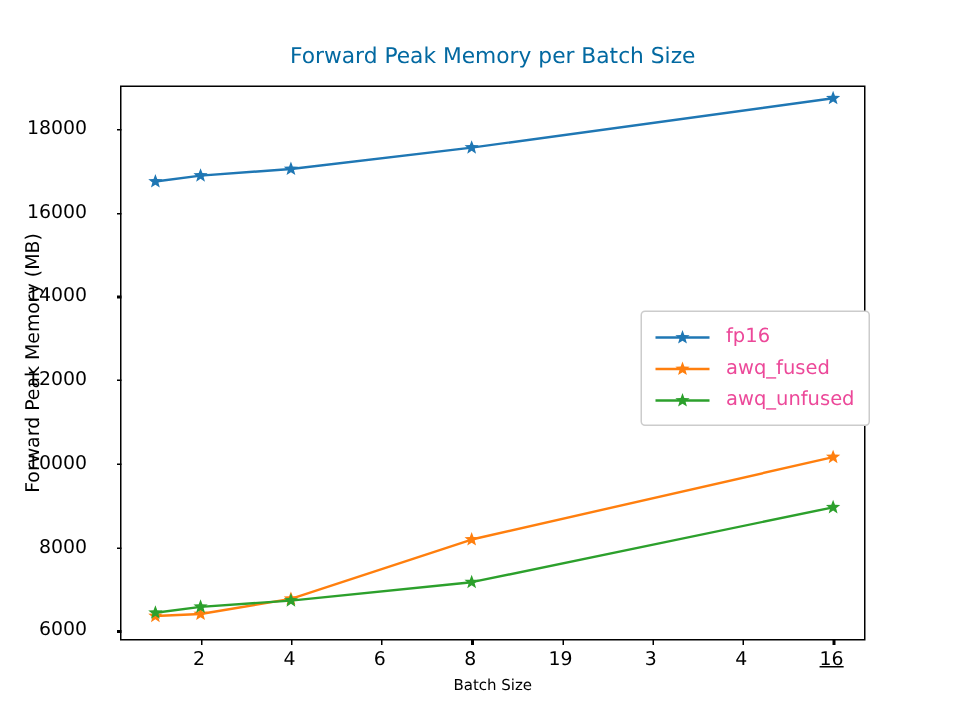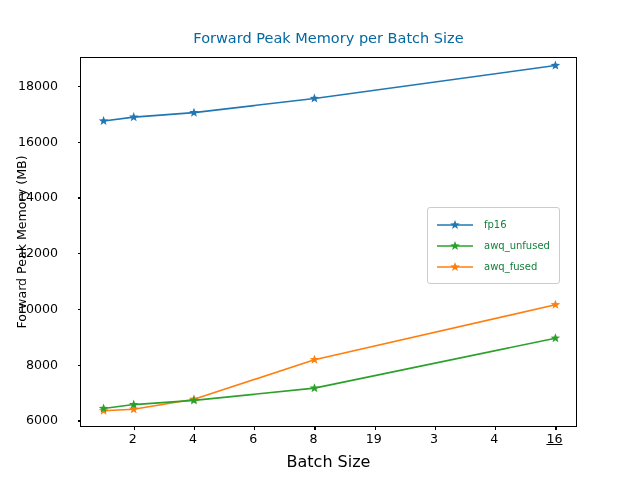--- a/index.html
+++ b/index.html
@@ -86,21 +86,21 @@
     color: #000000;
     white-space: nowrap;
   }
   
   #xlabel {
     position: absolute;
     left: 80px;
     top: 452px;
     width: 497px;
     text-align: center;
-    font-size: 16px;
+    font-size: 10px;
     color: #000000;
     white-space: nowrap;
   }
   #ylabel {
     position: absolute;
     left: 0px;
     top: 0px;
     width: 370px;
     height: 16px;
     text-align: center;
@@ -126,22 +126,22 @@
     align-items: center;
     height: 21px;
   }
   .legend-swatch {
     width: 40px;
     height: 16px;
     flex: 0 0 40px;
     display: block;
   }
   .legend-text {
-    font-size: 10px;
-    color: #15803d;
+    font-size: 13px;
+    color: #ec4899;
     margin-left: 9px;
     white-space: nowrap;
   }
 </style>
 </head>
 <body>
 
 <div id="figure">
 
   <div id="chart-title">Forward Peak Memory per Batch Size</div>
@@ -220,27 +220,27 @@
   <div id="legend">
       <div class="legend-row">
         <svg class="legend-swatch" viewBox="0 0 40 16">
           <line x1="2" y1="8" x2="38" y2="8" stroke="#1f77b4" stroke-width="1.6"></line>
           <polygon points="20.00,3.00 21.23,6.30 24.76,6.45 22.00,8.65 22.94,12.05 20.00,10.10 17.06,12.05 18.00,8.65 15.24,6.45 18.77,6.30" fill="#1f77b4"></polygon>
         </svg>
         <span class="legend-text">fp16</span>
       </div>
       <div class="legend-row">
         <svg class="legend-swatch" viewBox="0 0 40 16">
+          <line x1="2" y1="8" x2="38" y2="8" stroke="#ff7f0e" stroke-width="1.6"></line>
+          <polygon points="20.00,3.00 21.23,6.30 24.76,6.45 22.00,8.65 22.94,12.05 20.00,10.10 17.06,12.05 18.00,8.65 15.24,6.45 18.77,6.30" fill="#ff7f0e"></polygon>
+        </svg>
+        <span class="legend-text">awq_fused</span>
+      </div>
+      <div class="legend-row">
+        <svg class="legend-swatch" viewBox="0 0 40 16">
           <line x1="2" y1="8" x2="38" y2="8" stroke="#2ca02c" stroke-width="1.6"></line>
           <polygon points="20.00,3.00 21.23,6.30 24.76,6.45 22.00,8.65 22.94,12.05 20.00,10.10 17.06,12.05 18.00,8.65 15.24,6.45 18.77,6.30" fill="#2ca02c"></polygon>
         </svg>
         <span class="legend-text">awq_unfused</span>
       </div>
-      <div class="legend-row">
-        <svg class="legend-swatch" viewBox="0 0 40 16">
-          <line x1="2" y1="8" x2="38" y2="8" stroke="#ff7f0e" stroke-width="1.6"></line>
-          <polygon points="20.00,3.00 21.23,6.30 24.76,6.45 22.00,8.65 22.94,12.05 20.00,10.10 17.06,12.05 18.00,8.65 15.24,6.45 18.77,6.30" fill="#ff7f0e"></polygon>
-        </svg>
-        <span class="legend-text">awq_fused</span>
-      </div>
     </div>
 
 </div>
 
 </body></html>

